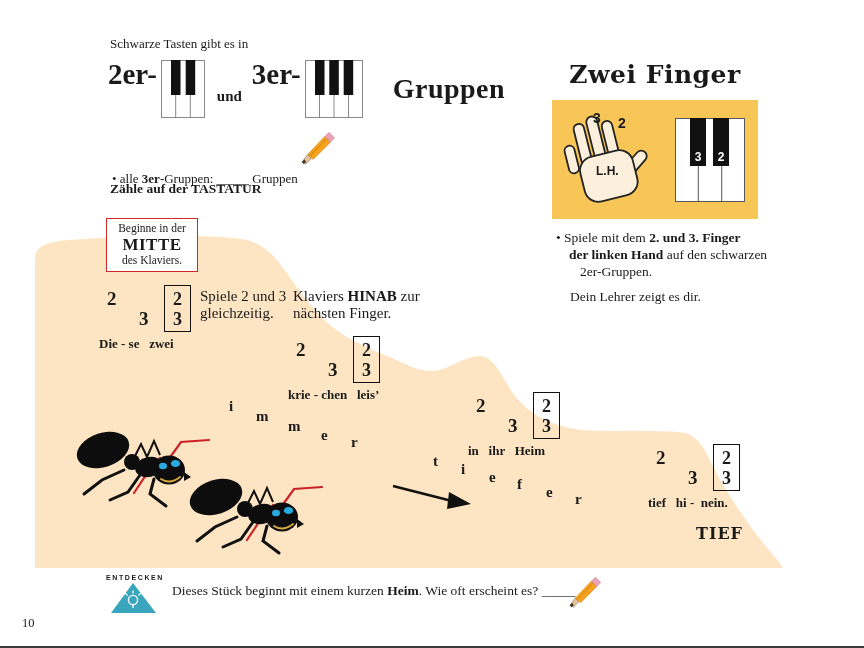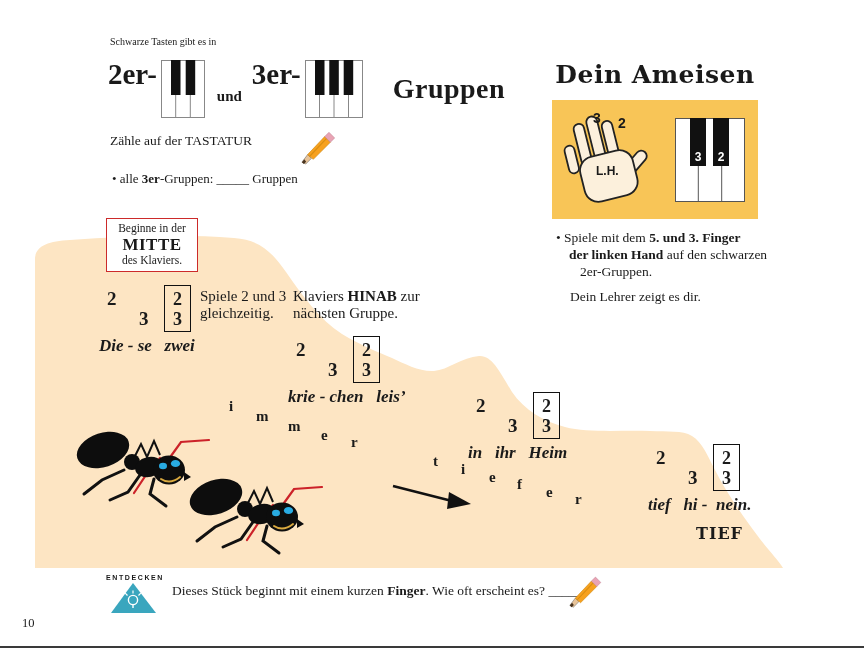--- a/index.html
+++ b/index.html
@@ -10,22 +10,22 @@
   .b{font-weight:bold;}
   
   #bg{position:absolute;left:0;top:0;z-index:0;}
   .txt{z-index:2;}
   
   .headline{display:flex;align-items:flex-start;}
   .big{font-size:29px;font-weight:bold;line-height:1;}
   .und{font-size:15px;font-weight:bold;margin:28px 10px 16px 8px;}
   .gruppen{font-size:28px;font-weight:bold;line-height:1;margin:15px 0 0 26px;letter-spacing:.5px;}
   .kb{margin:0 4px;}
-  .small-serif{font-size:10px;}
-  .task-title{font-size:13.5px;font-weight:normal;}
+  .small-serif{font-size:13px;}
+  .task-title{font-size:13.5px;font-weight:bold;margin-top:48px;}
   .bullet-line{font-size:13px;}
   
   .piece-title{font-family:"DejaVu Serif",serif;font-size:25px;font-weight:bold;text-align:center;letter-spacing:.5px;}
   .card{background:#F8C557;width:206px;height:119px;}
   .cardlabel{font-family:"Liberation Sans",sans-serif;font-weight:bold;font-size:12px;}
   .fingernum{font-size:14px;font-weight:bold;font-family:"Liberation Sans",sans-serif;}
   .keynum{color:#fff;font-weight:bold;font-size:12px;font-family:"Liberation Sans",sans-serif;width:14px;text-align:center;}
   
   .instr{font-size:13.5px;line-height:17px;width:250px;}
   
@@ -33,21 +33,21 @@
   .startbox .l1,.startbox .l3{font-size:11.5px;line-height:13px;}
   .startbox .l2{font-size:17px;font-weight:bold;line-height:19px;letter-spacing:.5px;}
   
   .phrase{width:120px;height:85px;}
   .phrase .n1,.phrase .n2{position:absolute;font-size:19px;font-weight:bold;line-height:1;}
   .phrase .n1{left:0;top:0;}
   .phrase .n2{left:32px;top:20px;}
   .nbox{position:absolute;left:57px;top:-4px;width:25px;height:45px;border:1.5px solid #111;
         display:flex;flex-direction:column;align-items:center;justify-content:center;}
   .nbox span{font-size:18px;font-weight:bold;line-height:20px;}
-  .lyr{position:absolute;left:-8px;top:47px;font-size:17px;font-weight:bold;white-space:pre;font-style:italic;}
+  .lyr{position:absolute;left:-8px;top:47px;font-size:13px;font-weight:bold;white-space:pre;}
   .caption{font-size:15px;line-height:17px;}
   .scatter{font-size:15px;font-weight:bold;line-height:1;}
   .tief{font-size:16px;font-weight:bold;letter-spacing:1px;font-family:"DejaVu Serif",serif;}
   
   .logo-word{font-family:"Liberation Sans",sans-serif;font-weight:bold;font-size:7px;letter-spacing:1.6px;}
   .discover-text{font-size:13.5px;}
   .pagenum{font-size:12.5px;}
   .bottomline{left:0;bottom:0;width:864px;height:2px;background:#3a3a3a;}
 </style>
 </head>
@@ -132,21 +132,21 @@
   </div>
 
   <svg class="abs txt" style="left:300px;top:128px;" width="38" height="38" viewBox="0 0 40 40">
     <polygon points="2,36 8,28 12,32 6,38" fill="#E8C49A" stroke="#555" stroke-width="0.5"></polygon>
     <polygon points="2,36 4.5,33 6.5,35.5 4,38" fill="#4a3520"></polygon>
     <polygon points="8,28 26,9 32,15 14,33" fill="#F7A11E" stroke="#C9830D" stroke-width="0.6"></polygon>
     <line x1="10" y1="30" x2="28" y2="11" stroke="#D88E12" stroke-width="1.2"></line>
     <polygon points="26,9 30.5,4.5 36.5,10.5 32,15" fill="#E9A3B4" stroke="#b97b8d" stroke-width="0.5"></polygon>
   </svg>
 
-  <div class="abs txt piece-title" style="left:552px;top:60px;width:206px;">Dein Ameisen</div>
+  <div class="abs txt piece-title" style="left:552px;top:60px;width:206px;">Zwei Finger</div>
 
   <div class="abs txt card" style="left:552px;top:100px;">
     <svg class="abs" style="left:8px;top:8px;" width="106" height="104" viewBox="0 0 106 104">
       <g transform="rotate(-14 52 60)" fill="#FCF0DC" stroke="#222" stroke-width="1.8">
         <rect x="10" y="28" width="10" height="28" rx="5"></rect>
         <rect x="24" y="9" width="10.5" height="42" rx="5.2"></rect>
         <rect x="38" y="5" width="11" height="44" rx="5.5"></rect>
         <rect x="52" y="13" width="10.5" height="38" rx="5.2"></rect>
         <rect x="71" y="46" width="11" height="34" rx="5.5" transform="rotate(55 76 60)"></rect>
         <rect x="20" y="44" width="54" height="46" rx="14"></rect>
@@ -161,21 +161,21 @@
       <line x1="46.7" y1="0" x2="46.7" y2="84" stroke="#555"></line>
       <rect x="15" y="0" width="16" height="48" fill="#111"></rect>
       <rect x="38" y="0" width="16" height="48" fill="#111"></rect>
     </svg>
     <span class="abs keynum" style="left:139px;top:50px;">3</span>
     <span class="abs keynum" style="left:162px;top:50px;">2</span>
   </div>
 
   <div class="abs txt instr" style="left:556px;top:229px;">
     <span>•</span>
-    <span>Spiele mit dem </span><span class="b">5. und 3. Finger</span><br>
+    <span>Spiele mit dem </span><span class="b">2. und 3. Finger</span><br>
     <span style="margin-left:13px;" class="b">der linken Hand</span><span> auf den schwarzen</span><br>
     <span style="margin-left:24px;">2er-Gruppen.</span>
   </div>
   <div class="abs txt startbox" style="left:106px;top:218px;">
     <div class="l1">Beginne in der</div>
     <div class="l2">MITTE</div>
     <div class="l3">des Klaviers.</div>
   </div>
 
   <div class="abs txt instr" style="left:570px;top:288px;">Dein Lehrer zeigt es dir.</div>
@@ -188,21 +188,21 @@
       <span>3</span>
     </div>
     <span class="lyr">Die - se   zwei</span>
   </div>
   <div class="abs txt caption" style="left:200px;top:288px;">
     <span>Spiele 2 und 3</span><br>
     <span>gleichzeitig.</span>
   </div>
   <div class="abs txt caption" style="left:293px;top:288px;">
     <span>Klaviers </span><span class="b">HINAB</span><span> zur</span><br>
-    <span>nächsten Gruppe.</span>
+    <span>nächsten Finger.</span>
   </div>
 
   <div class="abs txt phrase" style="left:296px;top:340px;">
     <span class="n1">2</span>
     <span class="n2">3</span>
     <div class="nbox">
       <span>2</span>
       <span>3</span>
     </div>
     <span class="lyr">krie - chen   leis’</span>
@@ -246,21 +246,21 @@
   <span class="abs txt logo-word" style="left:106px;top:574px;">ENTDECKEN</span>
   <svg class="abs" style="left:110px;top:581px;z-index:1;" width="47" height="33" viewBox="0 0 47 33">
     <polygon points="23,2 46,32 1,32" fill="#3AA6BE"></polygon>
     <circle cx="23" cy="19" r="4.6" fill="none" stroke="#fff" stroke-width="1.4"></circle>
     <line x1="23" y1="23.6" x2="23" y2="27" stroke="#fff" stroke-width="1.4"></line>
     <line x1="23" y1="12.4" x2="23" y2="9.6" stroke="#fff" stroke-width="1.2"></line>
     <line x1="17.5" y1="14.5" x2="15.2" y2="12.2" stroke="#fff" stroke-width="1.2"></line>
     <line x1="28.5" y1="14.5" x2="30.8" y2="12.2" stroke="#fff" stroke-width="1.2"></line>
   </svg>
   <div class="abs txt discover-text" style="left:172px;top:583px;">
-    <span>Dieses Stück beginnt mit einem kurzen </span><span class="b">Finger</span><span>. Wie oft erscheint es? </span><span>_____</span>
+    <span>Dieses Stück beginnt mit einem kurzen </span><span class="b">Heim</span><span>. Wie oft erscheint es? </span><span>_____</span>
   </div>
   <svg class="abs txt" style="left:568px;top:573px;" width="36" height="36" viewBox="0 0 40 40">
     <polygon points="2,36 8,28 12,32 6,38" fill="#E8C49A" stroke="#555" stroke-width="0.5"></polygon>
     <polygon points="2,36 4.5,33 6.5,35.5 4,38" fill="#4a3520"></polygon>
     <polygon points="8,28 26,9 32,15 14,33" fill="#F7A11E" stroke="#C9830D" stroke-width="0.6"></polygon>
     <line x1="10" y1="30" x2="28" y2="11" stroke="#D88E12" stroke-width="1.2"></line>
     <polygon points="26,9 30.5,4.5 36.5,10.5 32,15" fill="#E9A3B4" stroke="#b97b8d" stroke-width="0.5"></polygon>
   </svg>
 
   <span class="abs txt pagenum" style="left:22px;top:616px;">10</span>

